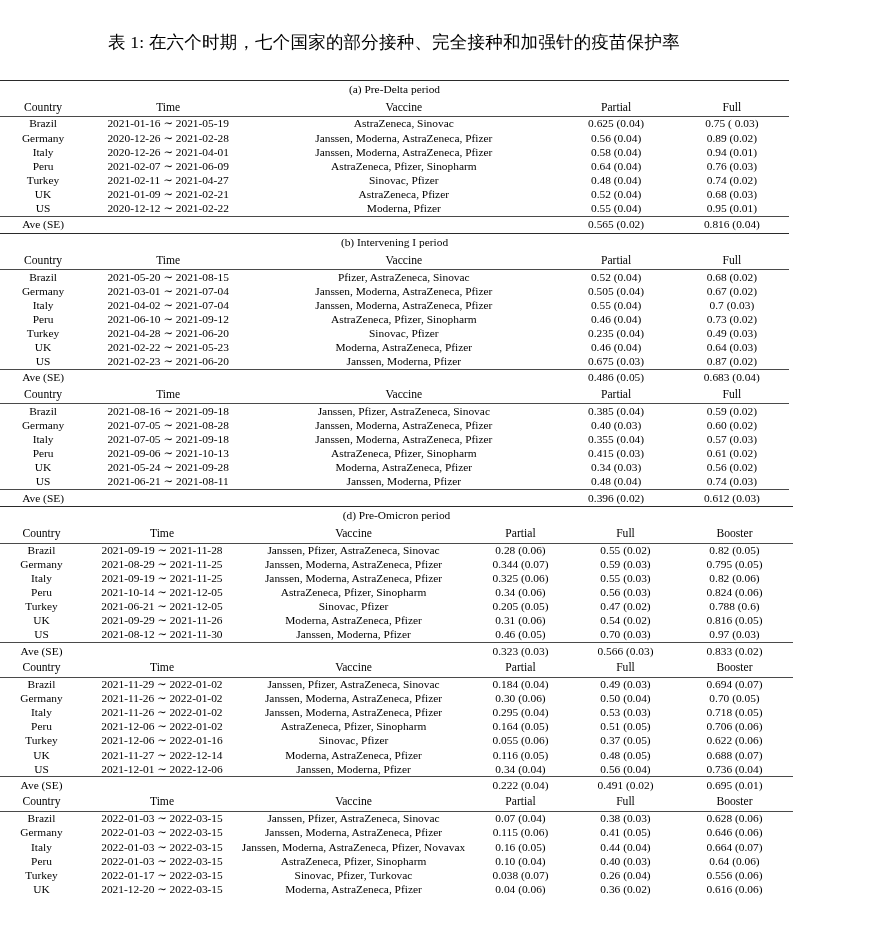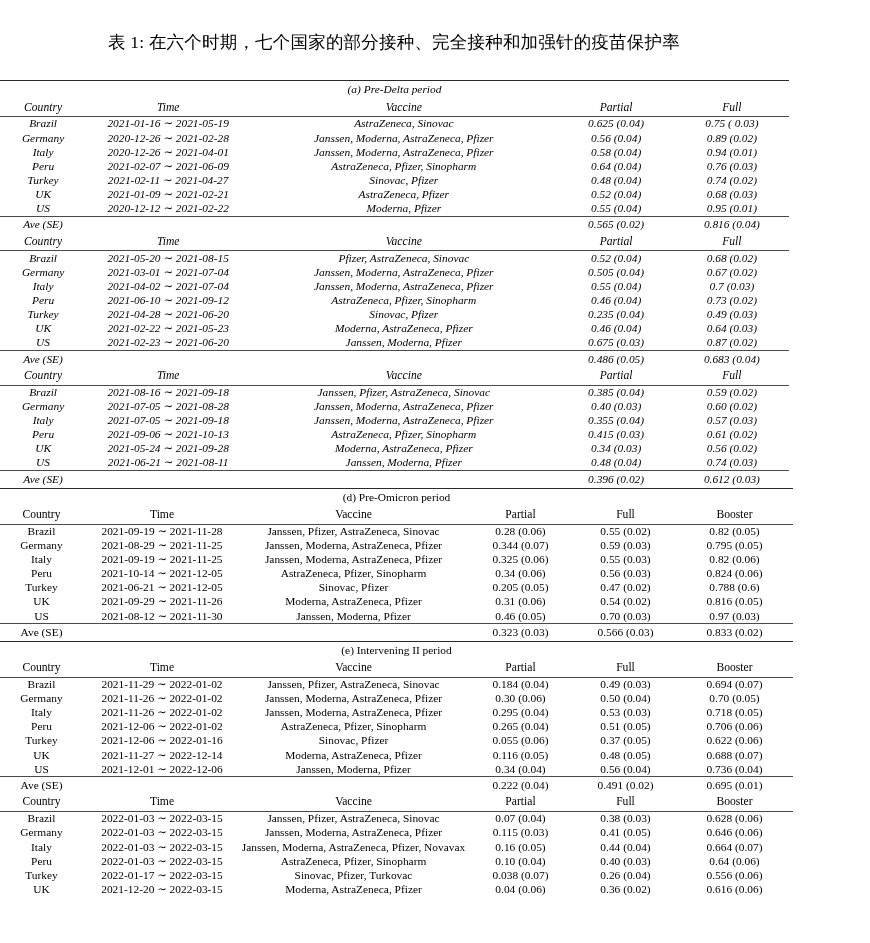--- a/index.html
+++ b/index.html
@@ -31,21 +31,21 @@
   }
   #tables {
     padding-top: 26px;
   }
   table.panel {
     border-collapse: collapse;
     font-size: 11.2px;
     table-layout: fixed;
     margin: 0 auto;
   }
-  table.panel.cols5 { width: 789px; font-style: italic; }
+  table.panel.cols5 { width: 789px; }
   table.panel.cols6 { width: 793px; }
 
   table.panel td, table.panel th {
     padding: 0;
     font-weight: normal;
     line-height: 1.0;
     vertical-align: baseline;
   }
   
   col.c-country { width: 83px; }
@@ -174,20 +174,23 @@
       </table>
       <table class="panel cols5">
         <colgroup>
           <col class="c-country">
           <col class="c-time">
           <col class="c-vaccine">
           <col class="c-partial">
           <col class="c-full">
         </colgroup>
         <tbody>
+          <tr class="section-caption rule-top">
+            <td colspan="5">(b) Intervening I period</td>
+          </tr>
           <tr class="head rule-mid">
             <th>Country</th>
             <th>Time</th>
             <th>Vaccine</th>
             <th>Partial</th>
             <th>Full</th>
           </tr>
           <tr class="data rule-mid">
             <td class="nowrap">Brazil</td>
             <td class="nowrap">2021-05-20 ∼ 2021-08-15</td>
@@ -390,107 +393,20 @@
             <td class="nowrap">0.70 (0.03)</td>
             <td class="nowrap">0.97 (0.03)</td>
           </tr>
           <tr class="ave rule-bot">
             <td class="label">Ave (SE)</td>
             <td></td>
             <td></td>
             <td class="nowrap">0.323 (0.03)</td>
             <td class="nowrap">0.566 (0.03)</td>
             <td class="nowrap">0.833 (0.02)</td>
-          </tr>
-        </tbody>
-      </table>
-      <table class="panel cols6">
-        <colgroup>
-          <col class="c-country6">
-          <col class="c-time6">
-          <col class="c-vaccine6">
-          <col class="c-partial6">
-          <col class="c-full6">
-          <col class="c-booster6">
-        </colgroup>
-        <tbody>
-          <tr class="section-caption rule-top">
-            <td colspan="6">(e) Intervening II period</td>
-          </tr>
-          <tr class="head rule-mid">
-            <th>Country</th>
-            <th>Time</th>
-            <th>Vaccine</th>
-            <th>Partial</th>
-            <th>Full</th>
-            <th>Booster</th>
-          </tr>
-          <tr class="data rule-mid">
-            <td class="nowrap">Brazil</td>
-            <td class="nowrap">2021-11-29 ∼ 2022-01-02</td>
-            <td class="nowrap">Janssen, Pfizer, AstraZeneca, Sinovac</td>
-            <td class="nowrap">0.184 (0.04)</td>
-            <td class="nowrap">0.49 (0.03)</td>
-            <td class="nowrap">0.694 (0.07)</td>
-          </tr>
-          <tr class="data">
-            <td class="nowrap">Germany</td>
-            <td class="nowrap">2021-11-26 ∼ 2022-01-02</td>
-            <td class="nowrap">Janssen, Moderna, AstraZeneca, Pfizer</td>
-            <td class="nowrap">0.30 (0.06)</td>
-            <td class="nowrap">0.50 (0.04)</td>
-            <td class="nowrap">0.70 (0.05)</td>
-          </tr>
-          <tr class="data">
-            <td class="nowrap">Italy</td>
-            <td class="nowrap">2021-11-26 ∼ 2022-01-02</td>
-            <td class="nowrap">Janssen, Moderna, AstraZeneca, Pfizer</td>
-            <td class="nowrap">0.295 (0.04)</td>
-            <td class="nowrap">0.53 (0.03)</td>
-            <td class="nowrap">0.718 (0.05)</td>
-          </tr>
-          <tr class="data">
-            <td class="nowrap">Peru</td>
-            <td class="nowrap">2021-12-06 ∼ 2022-01-02</td>
-            <td class="nowrap">AstraZeneca, Pfizer, Sinopharm</td>
-            <td class="nowrap">0.265 (0.04)</td>
-            <td class="nowrap">0.51 (0.05)</td>
-            <td class="nowrap">0.706 (0.06)</td>
-          </tr>
-          <tr class="data">
-            <td class="nowrap">Turkey</td>
-            <td class="nowrap">2021-12-06 ∼ 2022-01-16</td>
-            <td class="nowrap">Sinovac, Pfizer</td>
-            <td class="nowrap">0.055 (0.06)</td>
-            <td class="nowrap">0.37 (0.05)</td>
-            <td class="nowrap">0.622 (0.06)</td>
-          </tr>
-          <tr class="data">
-            <td class="nowrap">UK</td>
-            <td class="nowrap">2021-11-27 ∼ 2022-12-14</td>
-            <td class="nowrap">Moderna, AstraZeneca, Pfizer</td>
-            <td class="nowrap">0.116 (0.05)</td>
-            <td class="nowrap">0.48 (0.05)</td>
-            <td class="nowrap">0.688 (0.07)</td>
-          </tr>
-          <tr class="data">
-            <td class="nowrap">US</td>
-            <td class="nowrap">2021-12-01 ∼ 2022-12-06</td>
-            <td class="nowrap">Janssen, Moderna, Pfizer</td>
-            <td class="nowrap">0.34 (0.04)</td>
-            <td class="nowrap">0.56 (0.04)</td>
-            <td class="nowrap">0.736 (0.04)</td>
-          </tr>
-          <tr class="ave rule-bot">
-            <td class="label">Ave (SE)</td>
-            <td></td>
-            <td></td>
-            <td class="nowrap">0.222 (0.04)</td>
-            <td class="nowrap">0.491 (0.02)</td>
-            <td class="nowrap">0.695 (0.01)</td>
           </tr>
         </tbody>
       </table>
       <table class="panel cols6">
         <colgroup>
           <col class="c-country6">
           <col class="c-time6">
           <col class="c-vaccine6">
           <col class="c-partial6">
           <col class="c-full6">
@@ -500,31 +416,115 @@
           <tr class="head rule-mid">
             <th>Country</th>
             <th>Time</th>
             <th>Vaccine</th>
             <th>Partial</th>
             <th>Full</th>
             <th>Booster</th>
           </tr>
           <tr class="data rule-mid">
             <td class="nowrap">Brazil</td>
+            <td class="nowrap">2021-11-29 ∼ 2022-01-02</td>
+            <td class="nowrap">Janssen, Pfizer, AstraZeneca, Sinovac</td>
+            <td class="nowrap">0.184 (0.04)</td>
+            <td class="nowrap">0.49 (0.03)</td>
+            <td class="nowrap">0.694 (0.07)</td>
+          </tr>
+          <tr class="data">
+            <td class="nowrap">Germany</td>
+            <td class="nowrap">2021-11-26 ∼ 2022-01-02</td>
+            <td class="nowrap">Janssen, Moderna, AstraZeneca, Pfizer</td>
+            <td class="nowrap">0.30 (0.06)</td>
+            <td class="nowrap">0.50 (0.04)</td>
+            <td class="nowrap">0.70 (0.05)</td>
+          </tr>
+          <tr class="data">
+            <td class="nowrap">Italy</td>
+            <td class="nowrap">2021-11-26 ∼ 2022-01-02</td>
+            <td class="nowrap">Janssen, Moderna, AstraZeneca, Pfizer</td>
+            <td class="nowrap">0.295 (0.04)</td>
+            <td class="nowrap">0.53 (0.03)</td>
+            <td class="nowrap">0.718 (0.05)</td>
+          </tr>
+          <tr class="data">
+            <td class="nowrap">Peru</td>
+            <td class="nowrap">2021-12-06 ∼ 2022-01-02</td>
+            <td class="nowrap">AstraZeneca, Pfizer, Sinopharm</td>
+            <td class="nowrap">0.164 (0.05)</td>
+            <td class="nowrap">0.51 (0.05)</td>
+            <td class="nowrap">0.706 (0.06)</td>
+          </tr>
+          <tr class="data">
+            <td class="nowrap">Turkey</td>
+            <td class="nowrap">2021-12-06 ∼ 2022-01-16</td>
+            <td class="nowrap">Sinovac, Pfizer</td>
+            <td class="nowrap">0.055 (0.06)</td>
+            <td class="nowrap">0.37 (0.05)</td>
+            <td class="nowrap">0.622 (0.06)</td>
+          </tr>
+          <tr class="data">
+            <td class="nowrap">UK</td>
+            <td class="nowrap">2021-11-27 ∼ 2022-12-14</td>
+            <td class="nowrap">Moderna, AstraZeneca, Pfizer</td>
+            <td class="nowrap">0.116 (0.05)</td>
+            <td class="nowrap">0.48 (0.05)</td>
+            <td class="nowrap">0.688 (0.07)</td>
+          </tr>
+          <tr class="data">
+            <td class="nowrap">US</td>
+            <td class="nowrap">2021-12-01 ∼ 2022-12-06</td>
+            <td class="nowrap">Janssen, Moderna, Pfizer</td>
+            <td class="nowrap">0.34 (0.04)</td>
+            <td class="nowrap">0.56 (0.04)</td>
+            <td class="nowrap">0.736 (0.04)</td>
+          </tr>
+          <tr class="ave rule-bot">
+            <td class="label">Ave (SE)</td>
+            <td></td>
+            <td></td>
+            <td class="nowrap">0.222 (0.04)</td>
+            <td class="nowrap">0.491 (0.02)</td>
+            <td class="nowrap">0.695 (0.01)</td>
+          </tr>
+        </tbody>
+      </table>
+      <table class="panel cols6">
+        <colgroup>
+          <col class="c-country6">
+          <col class="c-time6">
+          <col class="c-vaccine6">
+          <col class="c-partial6">
+          <col class="c-full6">
+          <col class="c-booster6">
+        </colgroup>
+        <tbody>
+          <tr class="head rule-mid">
+            <th>Country</th>
+            <th>Time</th>
+            <th>Vaccine</th>
+            <th>Partial</th>
+            <th>Full</th>
+            <th>Booster</th>
+          </tr>
+          <tr class="data rule-mid">
+            <td class="nowrap">Brazil</td>
             <td class="nowrap">2022-01-03 ∼ 2022-03-15</td>
             <td class="nowrap">Janssen, Pfizer, AstraZeneca, Sinovac</td>
             <td class="nowrap">0.07 (0.04)</td>
             <td class="nowrap">0.38 (0.03)</td>
             <td class="nowrap">0.628 (0.06)</td>
           </tr>
           <tr class="data">
             <td class="nowrap">Germany</td>
             <td class="nowrap">2022-01-03 ∼ 2022-03-15</td>
             <td class="nowrap">Janssen, Moderna, AstraZeneca, Pfizer</td>
-            <td class="nowrap">0.115 (0.03)</td>
+            <td class="nowrap">0.115 (0.06)</td>
             <td class="nowrap">0.41 (0.05)</td>
             <td class="nowrap">0.646 (0.06)</td>
           </tr>
           <tr class="data">
             <td class="nowrap">Italy</td>
             <td class="nowrap">2022-01-03 ∼ 2022-03-15</td>
             <td class="nowrap">Janssen, Moderna, AstraZeneca, Pfizer, Novavax</td>
             <td class="nowrap">0.16 (0.05)</td>
             <td class="nowrap">0.44 (0.04)</td>
             <td class="nowrap">0.664 (0.07)</td>

